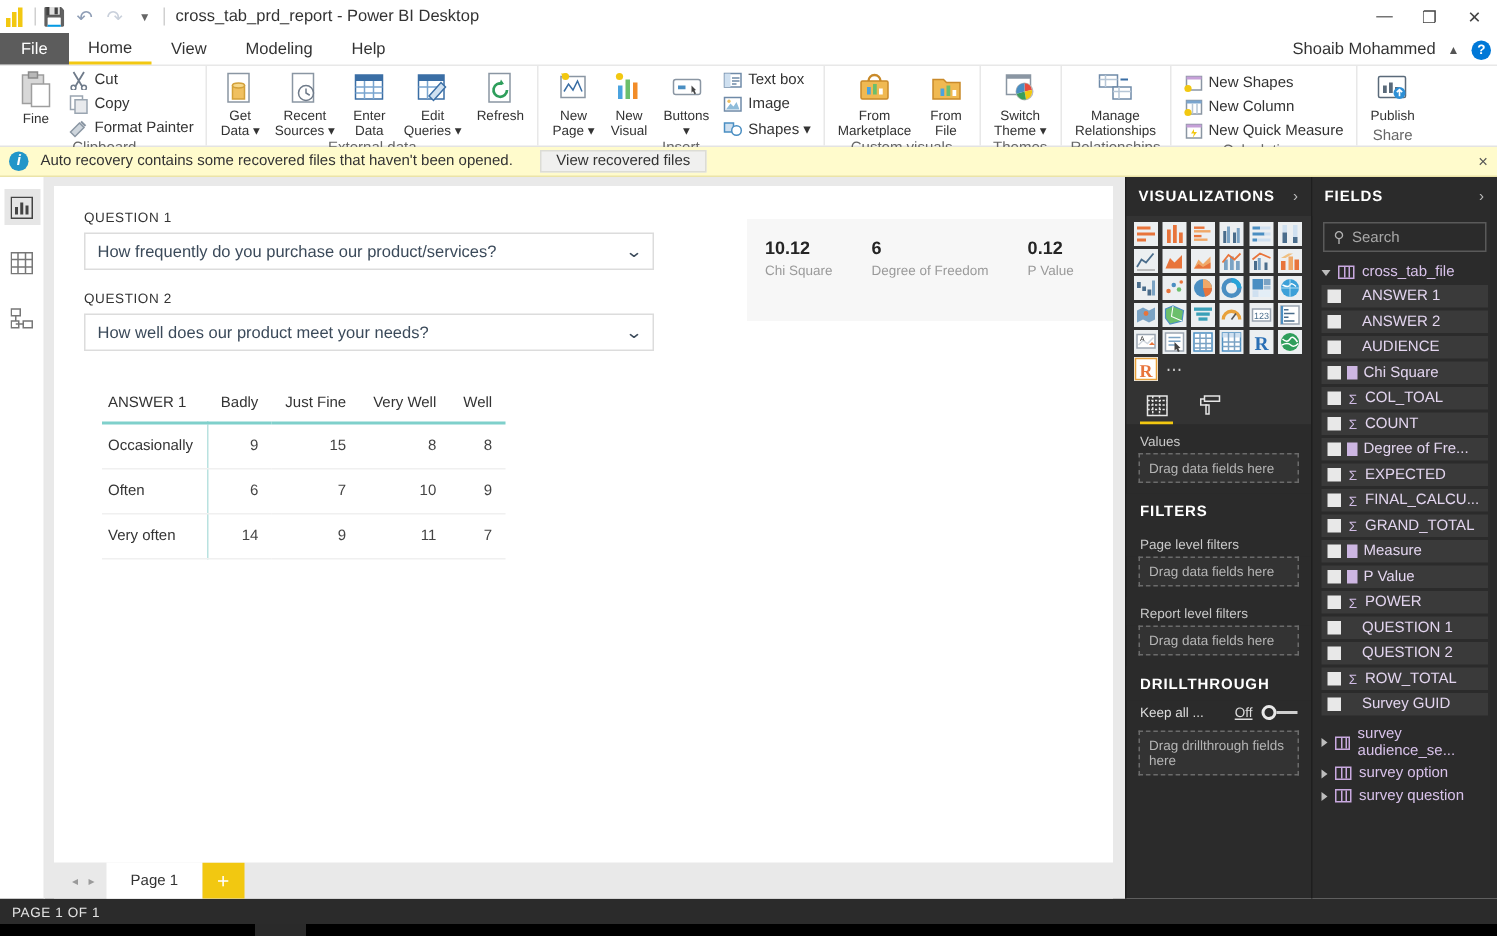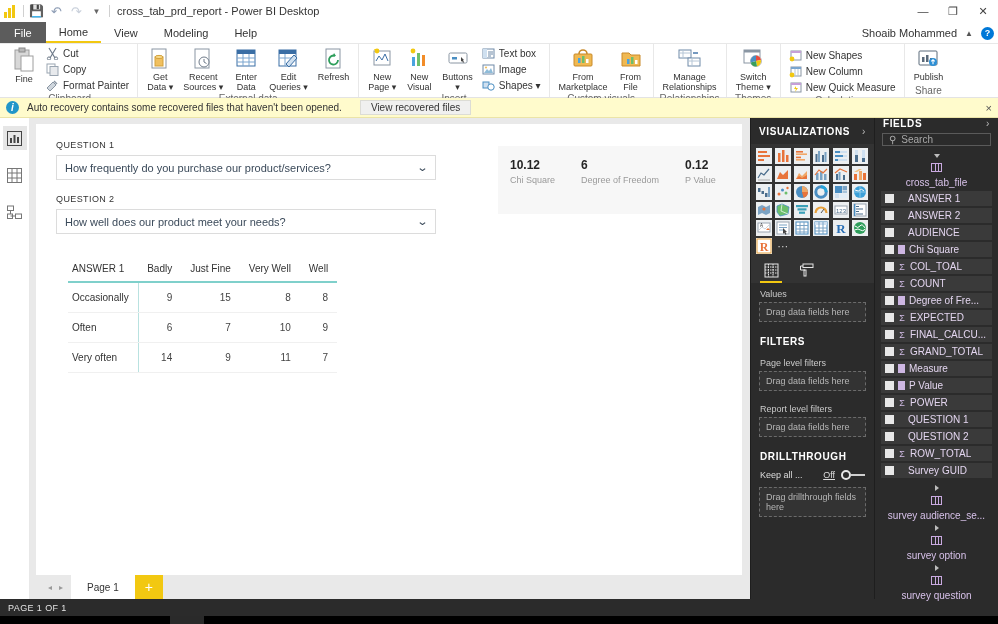--- a/index.html
+++ b/index.html
@@ -279,21 +279,21 @@
   .search-box {
     margin: 4px 7px 6px 7px; height: 20px; border: 1px solid #5a5a5a;
     background: #2b2b2b; display: flex; align-items: center; gap: 5px;
     padding: 0 6px;
   }
   .search-box .s-ico { color: #b0b0b0; font-size: 10px; }
   .search-box .s-ph { font-size: 10px; color: #a8a8a8; }
 
   .tbl-row {
     display: flex; align-items: center; gap: 5px; padding: 2px 6px;
-    font-size: 10px; color: #d9c6e8; flex-direction: column;
+    font-size: 10px; color: #d9c6e8;
   }
   .tri {
     width: 0; height: 0; border-left: 4px solid #bdbdbd;
     border-top: 3px solid transparent; border-bottom: 3px solid transparent;
   }
   .tri.down {
     border-left: 3px solid transparent; border-right: 3px solid transparent;
     border-top: 4px solid #bdbdbd; border-bottom: none;
   }
   .tbl-ico {
@@ -560,51 +560,51 @@
         <span class="rbtn-lbl" style="white-space:pre">From
 File</span>
       </div>
     </div>
     <div class="rgroup-label">Custom visuals</div>
   </div>
 
   <div class="rgroup">
     <div class="rgroup-body">
       <div class="rbtn">
-        <svg width="26" height="24" viewBox="0 0 26 24">
-          <rect x="2" y="3" width="12" height="8" fill="#fff" stroke="#6f8aa8"></rect>
-          <path d="M2 6 H14 M6 3 V11" stroke="#b6c6d6"></path>
-          <rect x="11" y="11" width="12" height="8" fill="#fff" stroke="#6f8aa8"></rect>
-          <path d="M11 14 H23 M15 11 V19" stroke="#b6c6d6"></path>
-          <path d="M16 6 h5" stroke="#3a6ea5" stroke-width="1.4"></path>
-        </svg>
-        <span class="rbtn-lbl" style="white-space:pre">Manage
-Relationships</span>
-      </div>
-    </div>
-    <div class="rgroup-label">Relationships</div>
-  </div>
-
-  <div class="rgroup">
-    <div class="rgroup-body">
-      <div class="rbtn">
         <svg width="24" height="24" viewBox="0 0 24 24">
           <rect x="3" y="3" width="16" height="13" fill="#fff" stroke="#8a96a3"></rect>
           <rect x="3" y="3" width="16" height="2.5" fill="#8a96a3"></rect>
           <circle cx="15" cy="14" r="5.5" fill="#fff" stroke="#bbb"></circle>
           <path d="M15 14 L15 8.5 A5.5 5.5 0 0 1 20 13 Z" fill="#e84c3d"></path>
           <path d="M15 14 L20 13 A5.5 5.5 0 0 1 16 19.3 Z" fill="#f2c811"></path>
           <path d="M15 14 L16 19.3 A5.5 5.5 0 0 1 9.7 15.5 Z" fill="#3a9e5b"></path>
           <path d="M15 14 L9.7 15.5 A5.5 5.5 0 0 1 15 8.5 Z" fill="#4a8ec2"></path>
         </svg>
         <span class="rbtn-lbl" style="white-space:pre">Switch
 Theme ▾</span>
       </div>
     </div>
     <div class="rgroup-label">Themes</div>
+  </div>
+
+  <div class="rgroup">
+    <div class="rgroup-body">
+      <div class="rbtn">
+        <svg width="26" height="24" viewBox="0 0 26 24">
+          <rect x="2" y="3" width="12" height="8" fill="#fff" stroke="#6f8aa8"></rect>
+          <path d="M2 6 H14 M6 3 V11" stroke="#b6c6d6"></path>
+          <rect x="11" y="11" width="12" height="8" fill="#fff" stroke="#6f8aa8"></rect>
+          <path d="M11 14 H23 M15 11 V19" stroke="#b6c6d6"></path>
+          <path d="M16 6 h5" stroke="#3a6ea5" stroke-width="1.4"></path>
+        </svg>
+        <span class="rbtn-lbl" style="white-space:pre">Manage
+Relationships</span>
+      </div>
+    </div>
+    <div class="rgroup-label">Relationships</div>
   </div>
 
   <div class="rgroup">
     <div class="rgroup-body">
       <div class="col-sm" style="justify-content:flex-start;padding-top:2px">
         <div class="rbtn-sm">
           <svg width="13" height="13" viewBox="0 0 13 13">
             <rect x="2" y="2" width="10" height="9" fill="#fff" stroke="#8a96a3"></rect>
             <rect x="2" y="2" width="10" height="2" fill="#c6a0d8"></rect>
             <circle cx="3" cy="10" r="2.4" fill="#f2c811"></circle>

